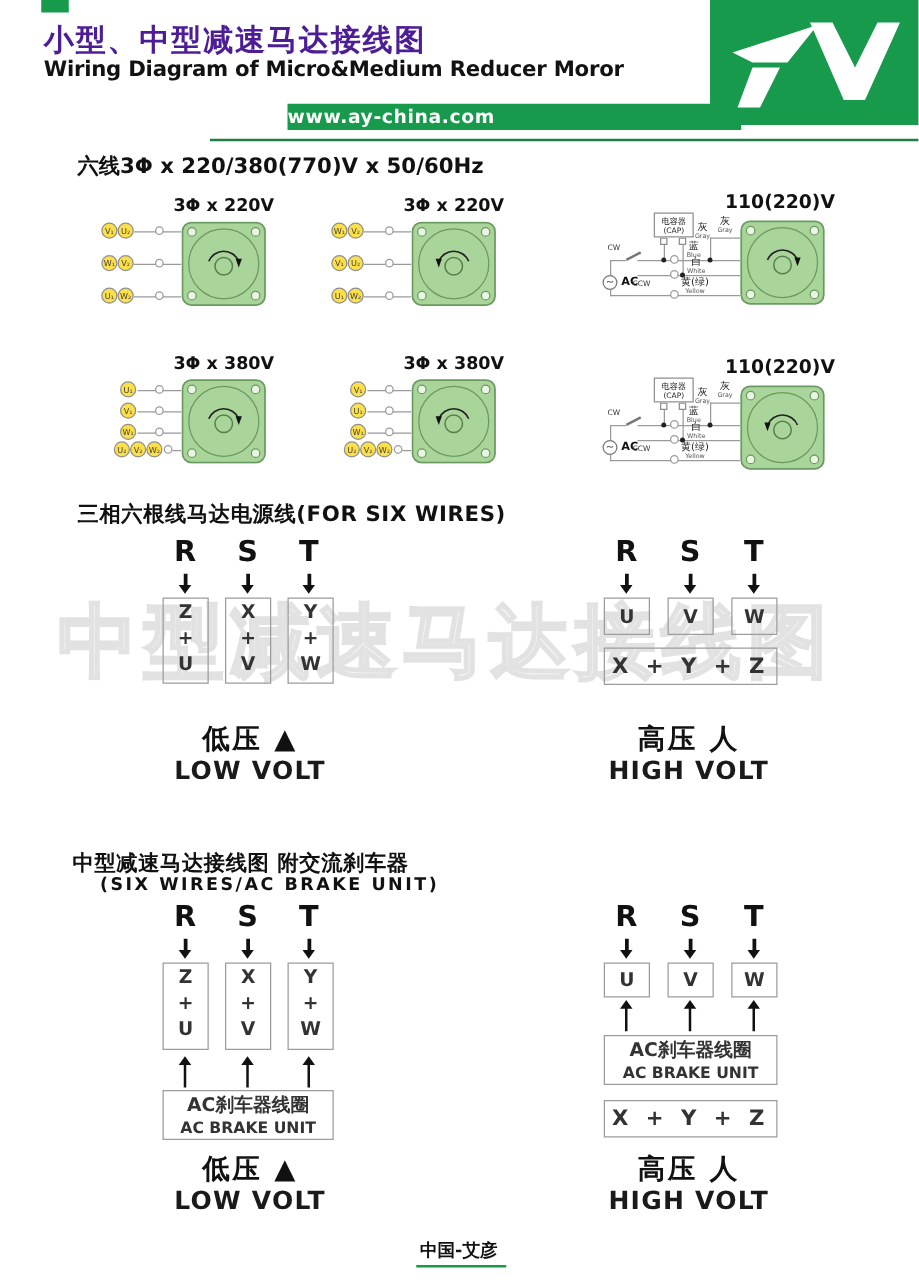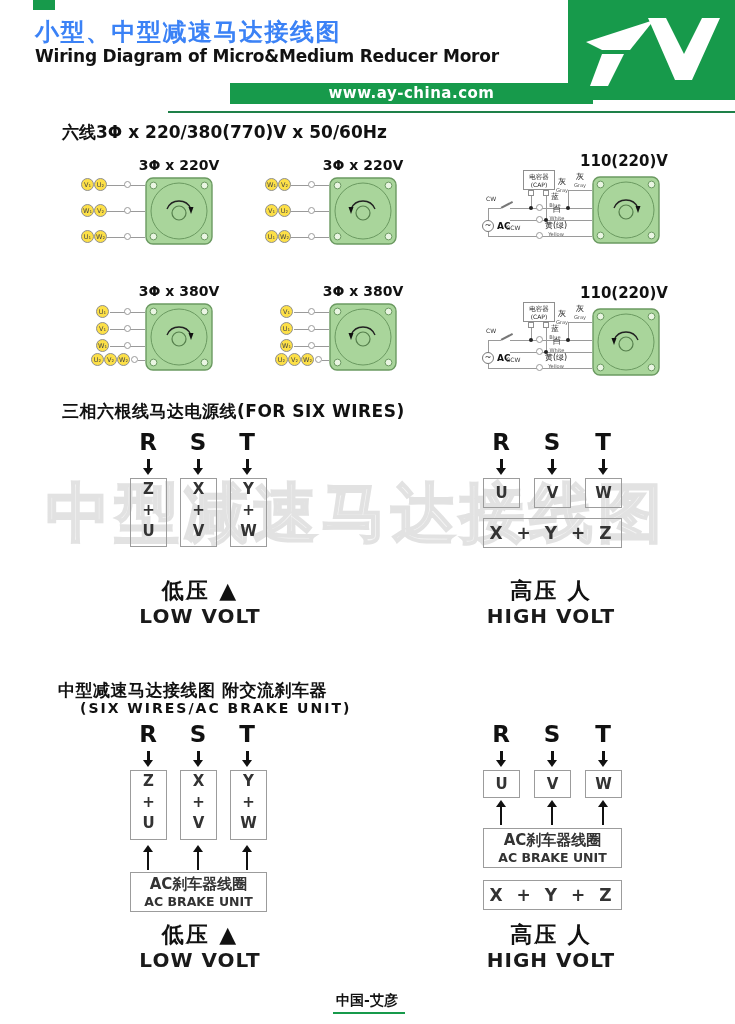--- a/index.html
+++ b/index.html
@@ -39,22 +39,22 @@
   .accirc{position:absolute;width:12px;height:12px;border:1px solid #777;border-radius:50%;box-sizing:border-box;
           text-align:center;font-size:8px;line-height:10px;color:#333;background:#fff;z-index:2}
   .aclab{position:absolute;font-size:9px;font-weight:bold;color:#111;z-index:2}
   .swlab{position:absolute;font-size:6px;color:#333;z-index:2;line-height:6px}
   .blade{position:absolute;width:13px;height:1.5px;background:#777;transform-origin:left center;transform:rotate(-28deg);z-index:2}
   .cdiag{position:absolute;width:265px;height:114px}
   .wm{position:absolute;left:46px;top:470px;font-size:64px;font-weight:bold;letter-spacing:5px;white-space:nowrap;
       color:#f6f6f6;-webkit-text-stroke:2px #e2e2e2;z-index:0}
   .brakebx .bcn{font-size:15px;line-height:20px;padding-top:1px}
   .brakebx .ben{font-size:12.5px;line-height:15px}
-  .banner{position:absolute;text-align:center;color:#fff;font-weight:bold;font-size:15px;line-height:21px;letter-spacing:.5px}
-  .htcn{position:absolute;font-size:24px;font-weight:bold;letter-spacing:1.5px;color:#3b82f6}
+  .banner{position:absolute;color:#fff;font-weight:bold;font-size:15px;line-height:21px;letter-spacing:.5px}
+  .htcn{position:absolute;font-size:24px;font-weight:bold;letter-spacing:1.5px;color:#4c1d95}
   .hten{position:absolute;font-size:17px;font-weight:bold;letter-spacing:-.2px;color:#121212}
   .s1title{position:absolute;font-size:17px;font-weight:bold;color:#111}
   .s2title{position:absolute;font-size:17px;font-weight:bold;color:#111;letter-spacing:.5px}
   .s3en{position:absolute;font-size:14px;font-weight:bold;color:#111;letter-spacing:2px}
   .foot{position:absolute;width:160px;text-align:center;font-size:14px;font-weight:bold;color:#111}
 </style>
 </head>
 <body>
 
 <div id="page">

